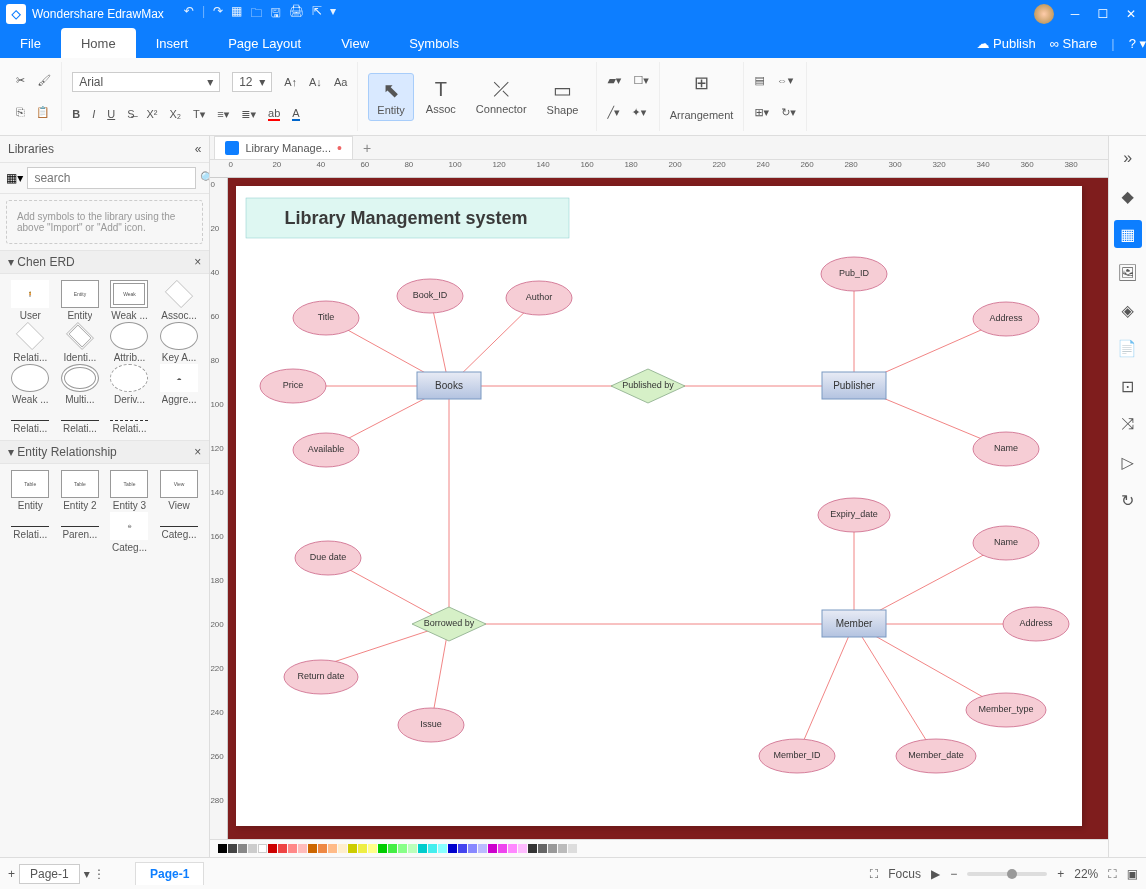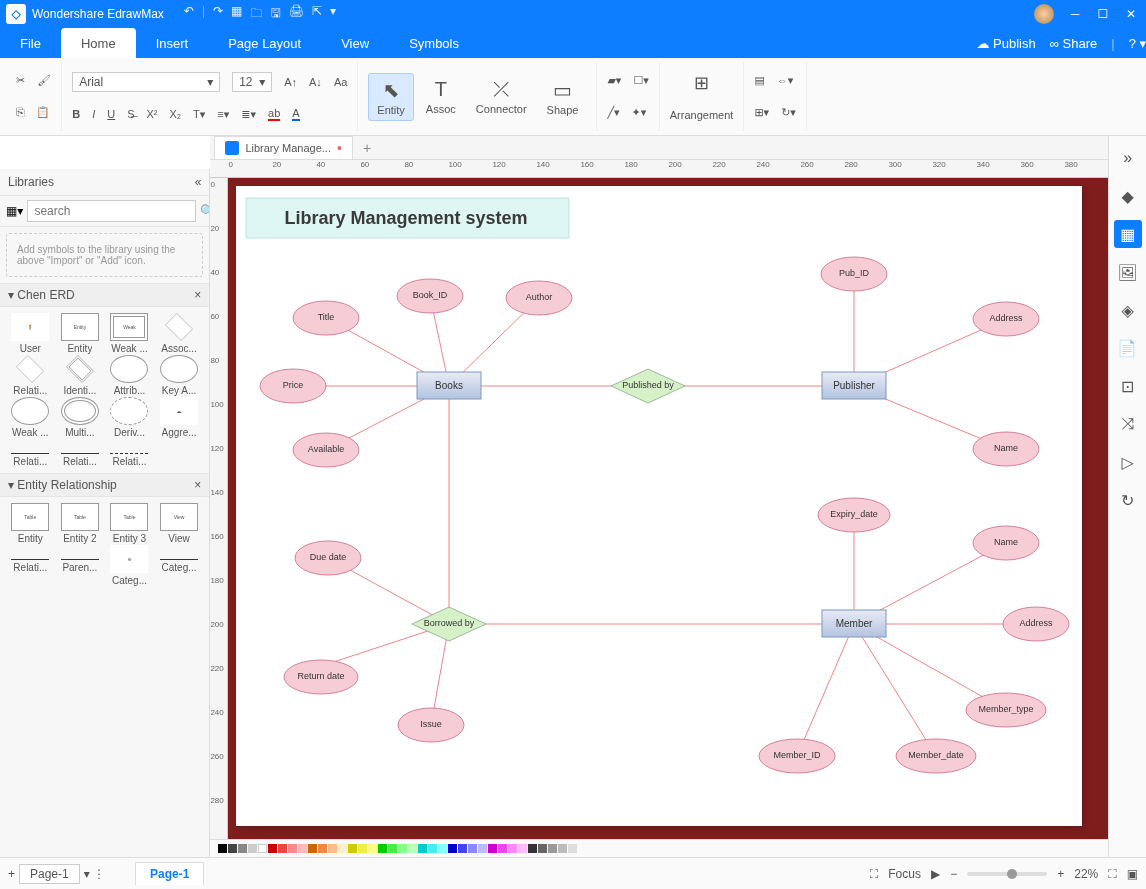--- a/index.html
+++ b/index.html
@@ -30,21 +30,21 @@
 .size-select { border: 1px solid #ccc; padding: 2px 6px; font-size: 12px; width: 40px; display: flex; justify-content: space-between; background: white; }
 .big-tool { display: flex; flex-direction: column; align-items: center; gap: 2px; padding: 4px 8px; cursor: pointer; }
 .big-tool .ico { font-size: 20px; }
 .big-tool .lbl { font-size: 11px; }
 .big-tool.sel { background: #d9e9ff; border: 1px solid #a8cdfa; border-radius: 3px; }
 
 
 .main { display: flex; height: 721px; }
 
 
-.leftpanel { width: 224px; border-right: 1px solid #ddd; background: #f7f7f7; font-size: 12px; overflow: hidden; margin-top: 33px; }
+.leftpanel { width: 224px; border-right: 1px solid #ddd; background: #f7f7f7; font-size: 12px; overflow: hidden; }
 .lib-header { display: flex; align-items: center; justify-content: space-between; padding: 6px 8px; border-bottom: 1px solid #e5e5e5; color: #555; }
 .lib-search { display: flex; padding: 4px 6px; gap: 4px; align-items: center; border-bottom: 1px solid #e5e5e5; }
 .lib-search input { flex: 1; border: 1px solid #ccc; padding: 3px 6px; font-size: 12px; }
 .section-head { background: #efefef; padding: 4px 8px; display: flex; justify-content: space-between; align-items: center; color: #555; border-bottom: 1px solid #e5e5e5; border-top: 1px solid #e5e5e5; }
 .mylib-hint { margin: 6px; padding: 10px; border: 1px dashed #ccc; color: #999; font-size: 10px; border-radius: 3px; }
 .shape-grid { display: grid; grid-template-columns: repeat(4, 1fr); gap: 1px; padding: 6px; }
 .shape-cell { display: flex; flex-direction: column; align-items: center; font-size: 10px; color: #555; cursor: pointer; }
 .shape-cell .sh { width: 38px; height: 28px; border: 1px solid #999; margin-bottom: 2px; background: white; display: flex; align-items: center; justify-content: center; font-size: 5px; }
 .shape-cell .sh.ell { border-radius: 50%; }
 .shape-cell .sh.dbl { box-shadow: inset 0 0 0 2px white, inset 0 0 0 3px #999; }

